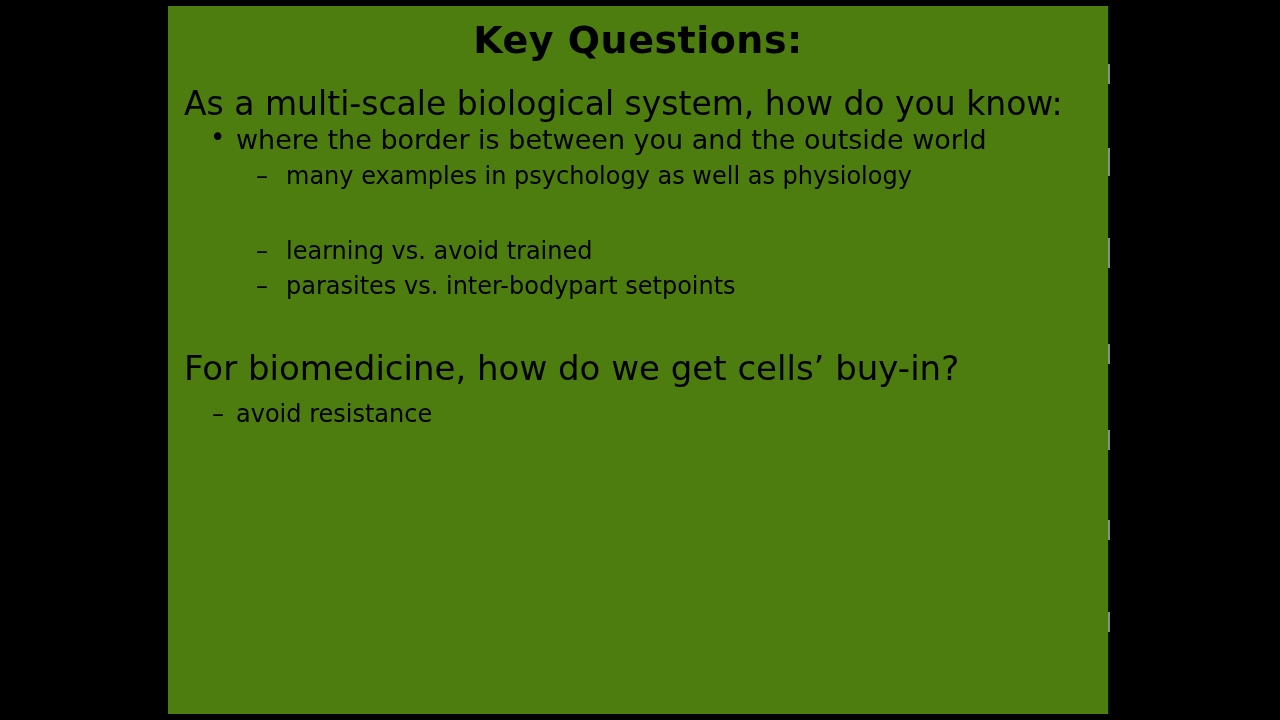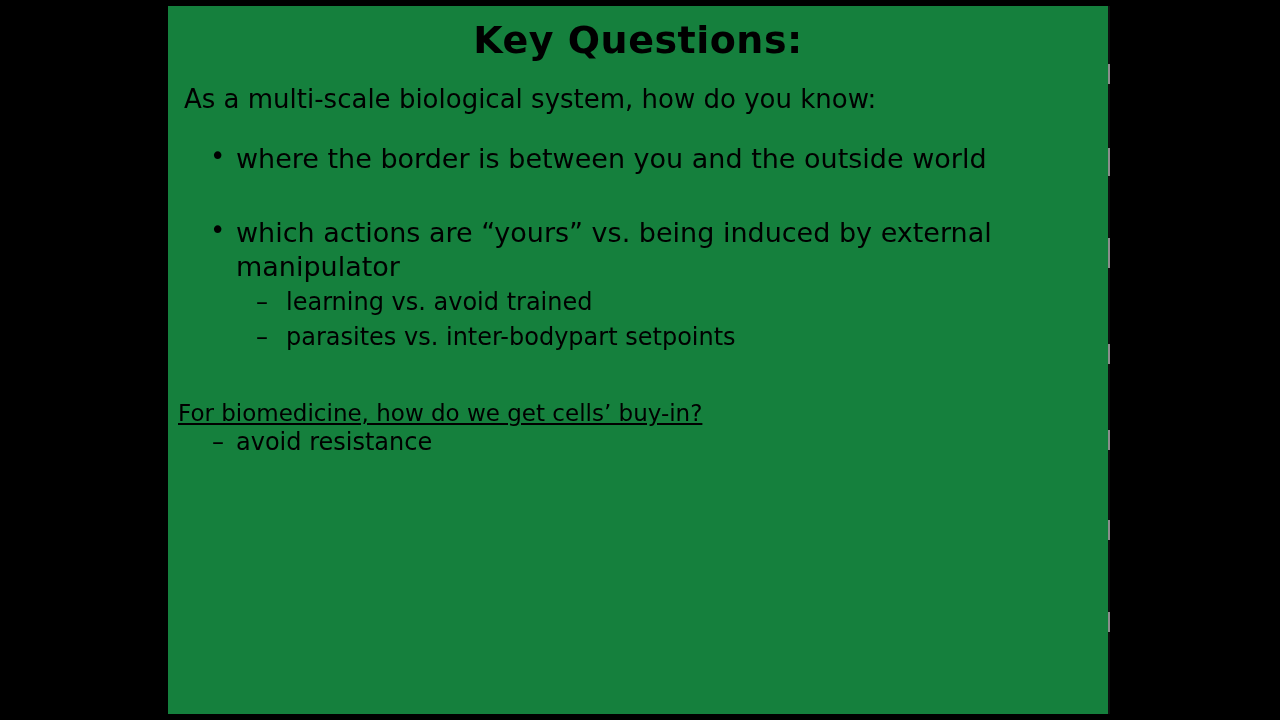--- a/index.html
+++ b/index.html
@@ -18,21 +18,21 @@
     width: 1280px;
     height: 720px;
     background: #000000;
   }
   .slide {
     position: absolute;
     left: 168px;
     top: 6px;
     width: 940px;
     height: 708px;
-    background: #15803d;
+    background: #4d7c0f;
     overflow: hidden;
   }
   .edge-strip {
     position: absolute;
     left: 1104px;
     top: 6px;
     width: 6px;
     height: 708px;
     background: #ffffff;
     opacity: 0.55;
@@ -47,25 +47,25 @@
     margin: 0;
     padding-top: 12px;
     text-align: center;
     font-size: 38px;
     font-weight: bold;
     color: #000000;
     letter-spacing: 0.5px;
   }
   .lead {
     margin: 22px 0 0 16px;
-    font-size: 26px;
+    font-size: 33px;
     color: #000000;
   }
   .bullets {
-    margin: 28px 0 0 0;
+    margin: 0 0 0 0;
     padding: 0;
     list-style: none;
   }
   .b1 {
     position: relative;
     margin: 0 0 0 36px;
     padding-left: 32px;
     font-size: 27px;
     line-height: 1.25;
     color: #000000;
@@ -88,39 +88,38 @@
   }
   .b2::before {
     content: "–";
     position: absolute;
     left: 0;
     top: 0;
     font-size: 24px;
   }
   .gap-lg { height: 40px; }
   .closing {
-    margin: 46px 0 0 10px;
-    font-size: 23px;
+    margin: 46px 0 0 16px;
+    font-size: 34px;
     color: #000000;
-    text-decoration: underline;
   }
   .c2 {
     position: relative;
     margin: 10px 0 0 44px;
     padding-left: 30px;
     font-size: 24px;
     color: #000000;
   }
   .c2::before {
     content: "–";
     position: absolute;
     left: 0;
     top: 0;
   }
-  .c2.tight { margin-left: 44px; padding-left: 24px; margin-top: 2px; }
+  .c2.tight { margin-left: 44px; padding-left: 24px; margin-top: 12px; }
 </style>
 </head>
 <body>
 
 <div class="stage">
 
   <div class="edge-strip">
     <div class="seg" style="top:0px;height:58px;"></div>
     <div class="seg" style="top:78px;height:64px;"></div>
     <div class="seg" style="top:170px;height:62px;"></div>
@@ -133,24 +132,24 @@
 
   <div class="slide">
 
     <h1 class="slide-title">Key Questions:</h1>
 
     <p class="lead">As a multi-scale biological system, how do you know:</p>
 
     <div class="bullets">
 
       <div class="b1">where the border is between you and the outside world</div>
+      <div class="b2">many examples in psychology as well as physiology</div>
 
       <div class="gap-lg"></div>
 
-      <div class="b1">which actions are “yours” vs. being induced by external manipulator</div>
       <div class="b2">learning vs. avoid trained</div>
       <div class="b2">parasites vs. inter-bodypart setpoints</div>
 
     </div>
 
     <p class="closing">For biomedicine, how do we get cells’ buy-in?</p>
     <div class="c2 tight">avoid resistance</div>
 
   </div>
 </div>

